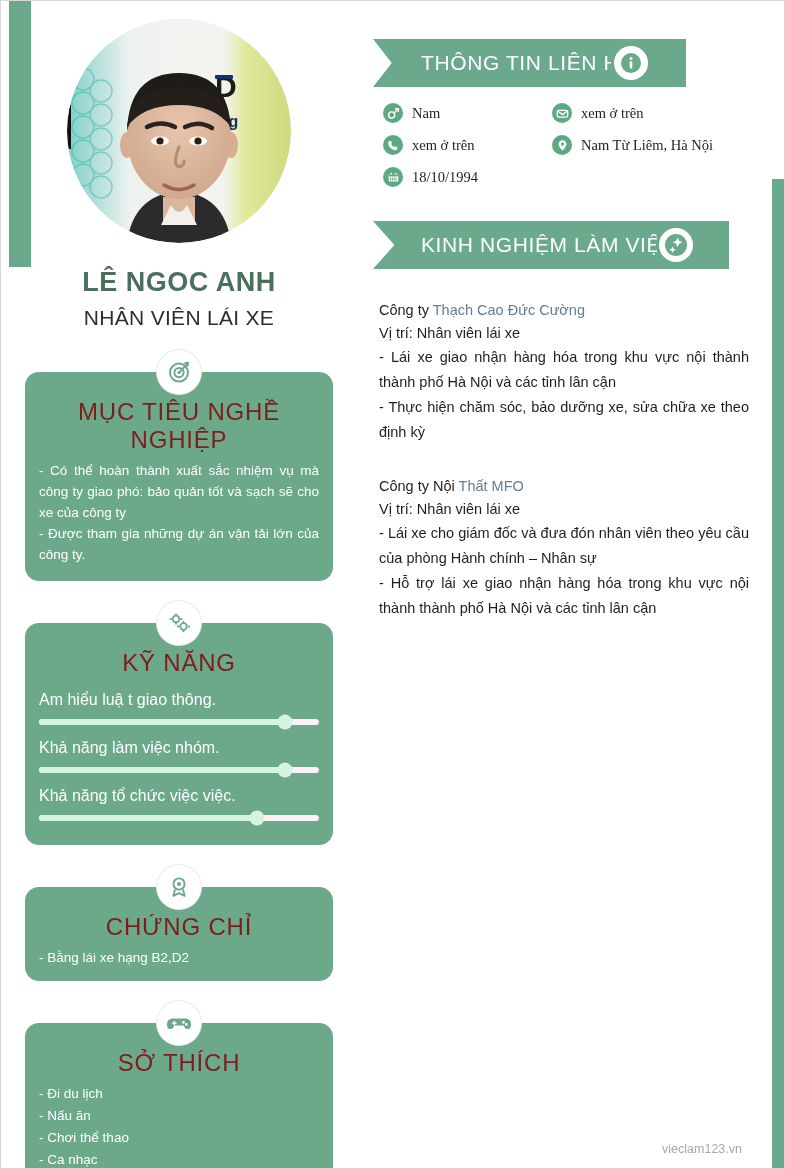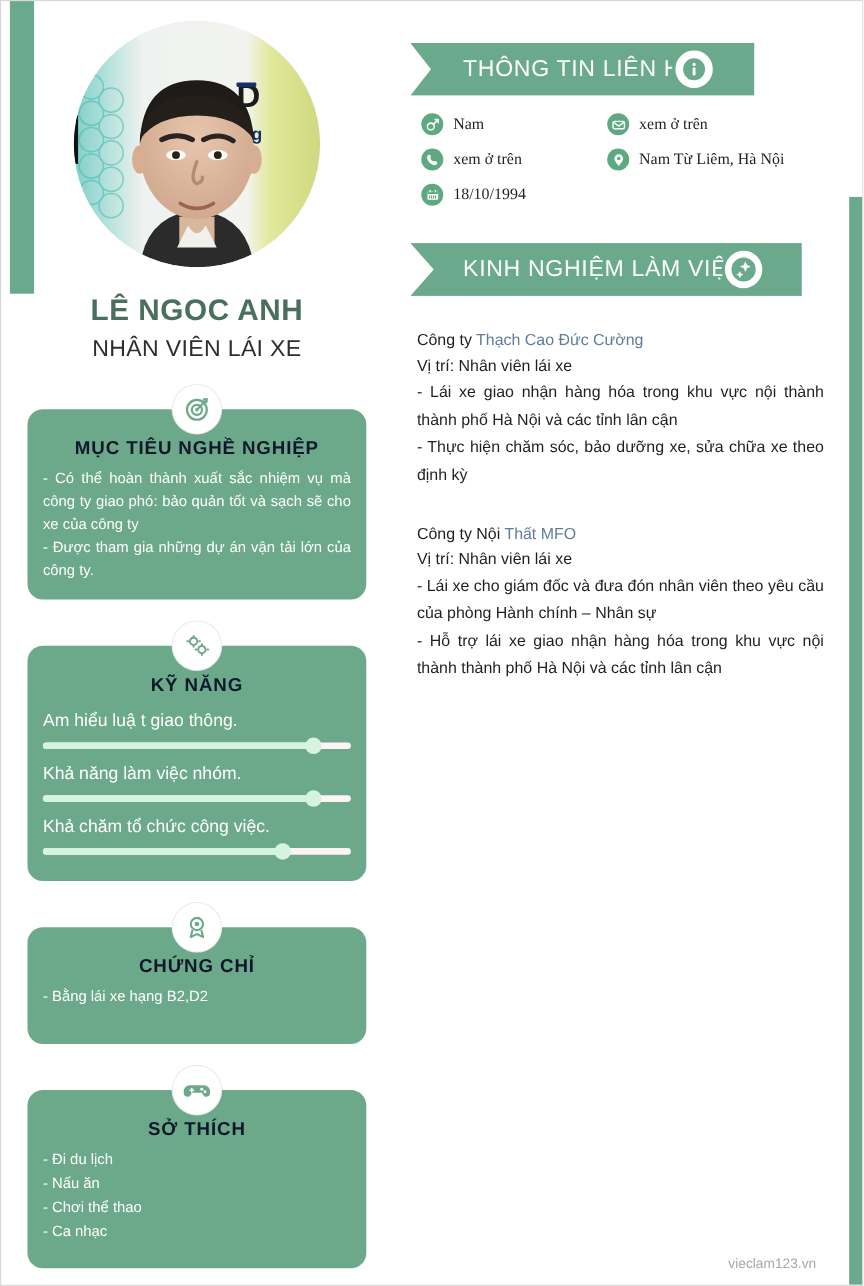--- a/index.html
+++ b/index.html
@@ -60,22 +60,22 @@
   }
   .card-badge{
     position:absolute;left:50%;top:-22px;transform:translateX(-50%);
     width:44px;height:44px;border-radius:50%;
     background:#ffffff;
     display:flex;align-items:center;justify-content:center;
     box-shadow:0 0 0 1px #eaeaea;
   }
   .card-badge svg{display:block;}
   .card-title{
-    text-align:center;font-size:17px;letter-spacing:.8px;
-    color:#0f172a;margin:0 0 6px 0;font-weight:700;
+    text-align:center;font-size:24px;letter-spacing:.8px;
+    color:#7f1d1d;margin:0 0 6px 0;font-weight:400;
   }
   .card-body{
     font-size:13.5px;line-height:21px;color:#ffffff;
     text-align:justify;
   }
   .card-body p{margin:0;}
   .list-line{font-size:13.5px;line-height:22px;color:#ffffff;}
 
   
   .skill{margin-top:14px;}
@@ -275,29 +275,29 @@
         </div>
       </div>
       <div class="skill">
         <div class="skill-label">Khả năng làm việc nhóm.</div>
         <div class="skill-track">
           <div class="skill-fill" style="width:88%"></div>
           <div class="skill-knob" style="left:88%"></div>
         </div>
       </div>
       <div class="skill">
-        <div class="skill-label">Khả chăm tổ chức công việc.</div>
+        <div class="skill-label">Khả năng tổ chức việc việc.</div>
         <div class="skill-track">
           <div class="skill-fill" style="width:78%"></div>
           <div class="skill-knob" style="left:78%"></div>
         </div>
       </div>
     </div>
 
-    <div class="card" style="padding-bottom:32px;">
+    <div class="card" style="padding-bottom:12px;">
       <div class="card-badge">
         <svg width="26" height="26" viewBox="0 0 26 26">
           <circle cx="13" cy="10" r="5.6" fill="none" stroke="#6ca98b" stroke-width="1.9"></circle>
           <circle cx="13" cy="10" r="2.1" fill="#6ca98b"></circle>
           <path d="M9 15.4 l-1.6 6.4 l5.6 -2.6 l5.6 2.6 l-1.6 -6.4" fill="none" stroke="#6ca98b" stroke-width="1.9" stroke-linejoin="round"></path>
         </svg>
       </div>
       <div class="card-title">CHỨNG CHỈ</div>
       <div class="list-line">- Bằng lái xe hạng B2,D2</div>
     </div>

